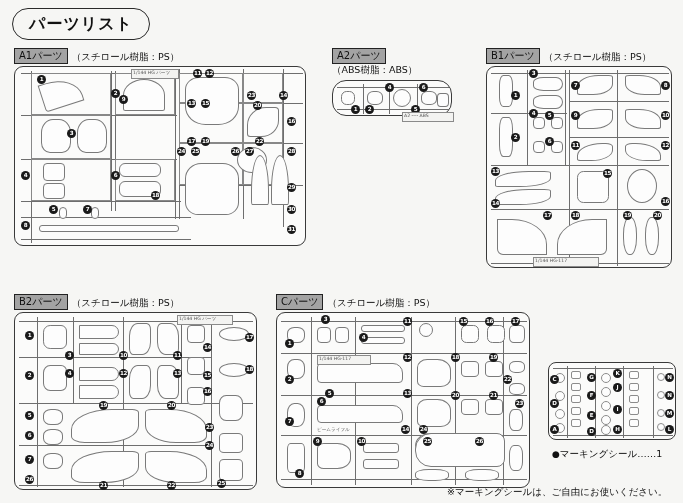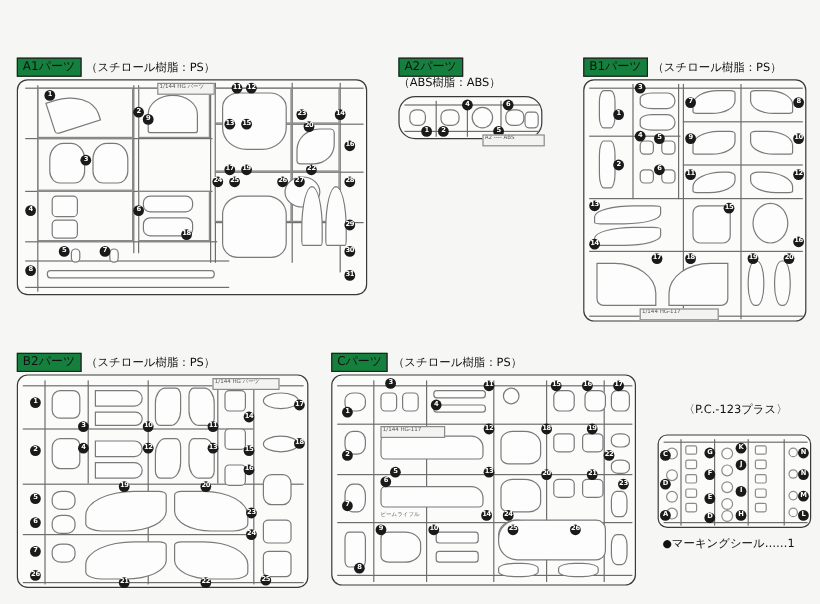--- a/index.html
+++ b/index.html
@@ -23,21 +23,21 @@
     display:flex;align-items:center;justify-content:center;
   }
   .title-pill span{
     font-size:16px;font-weight:bold;letter-spacing:1px;color:#111;
     line-height:1;
   }
 
   
   .sec-head{position:absolute;display:flex;align-items:center;gap:4px;white-space:nowrap;}
   .sec-tag{
-    border:1.2px solid #222;background:#15803d;
+    border:1.2px solid #222;background:#a3a3a3;
     padding:0px 4px 1px 4px;font-size:10px;line-height:13px;color:#111;
   }
   .sec-mat{font-size:9.5px;color:#111;line-height:13px;}
   .sec-mat2{position:absolute;font-size:9.5px;color:#111;line-height:12px;white-space:nowrap;text-align:center;}
 
   
   .runner{
     position:absolute;
     border:1.4px solid #3a3a3a;
     background:#fbfbfa;
@@ -96,20 +96,23 @@
   
   .stk{position:absolute;font-size:9.5px;line-height:13px;color:#111;white-space:nowrap;}
   .stk .dot{font-size:9px;}
   .footnote{position:absolute;font-size:9.5px;color:#111;white-space:nowrap;}
 </style>
 </head>
 <body>
 
 <div class="page">
 
+  <div class="title-pill">
+    <span>パーツリスト</span>
+  </div>
 
   <div class="sec-head" style="left:14px;top:48px;">
     <div class="sec-tag">A1パーツ</div>
     <div class="sec-mat">（スチロール樹脂：PS）</div>
   </div>
 
   <div class="runner r-rounded" id="a1-runner" style="left:14px;top:66px;width:292px;width:292px;height:180px;">
 
     <div class="lat v" style="left:16px;top:4px;height:172px;"></div>
     <div class="lat v" style="left:96px;top:4px;height:140px;"></div>
@@ -425,21 +428,20 @@
     <span class="mk" style="left:212px;top:40px;">19</span>
     <span class="mk" style="left:174px;top:78px;">20</span>
     <span class="mk" style="left:212px;top:78px;">21</span>
     <span class="mk" style="left:226px;top:62px;">22</span>
     <span class="mk" style="left:238px;top:86px;">23</span>
     <span class="mk" style="left:142px;top:112px;">24</span>
     <span class="mk" style="left:146px;top:124px;">25</span>
     <span class="mk" style="left:198px;top:124px;">26</span>
   </div>
 
-  <div class="pc-title" style="left:548px;top:336px;width:130px;">〈P.C.-123プラス〉</div>
 
   <div class="pc-frame" style="left:548px;top:362px;width:128px;height:78px;">
     <div class="lat v" style="left:18px;top:3px;height:72px;"></div>
     <div class="lat v" style="left:46px;top:3px;height:72px;"></div>
     <div class="lat v" style="left:74px;top:3px;height:72px;"></div>
     <div class="lat v" style="left:104px;top:3px;height:72px;"></div>
     <div class="lat h" style="left:4px;top:5px;width:120px;"></div>
     <div class="lat h" style="left:4px;top:72px;width:120px;"></div>
 
     <div class="polycap sq" style="left:22px;top:8px;width:10px;height:8px;"></div>
@@ -480,14 +482,15 @@
     <span class="mk" style="left:116px;top:10px;">N</span>
     <span class="mk" style="left:116px;top:28px;">N</span>
     <span class="mk" style="left:116px;top:46px;">M</span>
     <span class="mk" style="left:116px;top:62px;">L</span>
   </div>
 
   <div class="stk" style="left:552px;top:447px;">
     <span class="dot">●</span><span>マーキングシール</span><span>……</span><span>1</span>
   </div>
 
+  <div class="footnote" style="left:447px;top:486px;">※マーキングシールは、ご自由にお使いください。</div>
 
 </div>
 
 </body></html>

